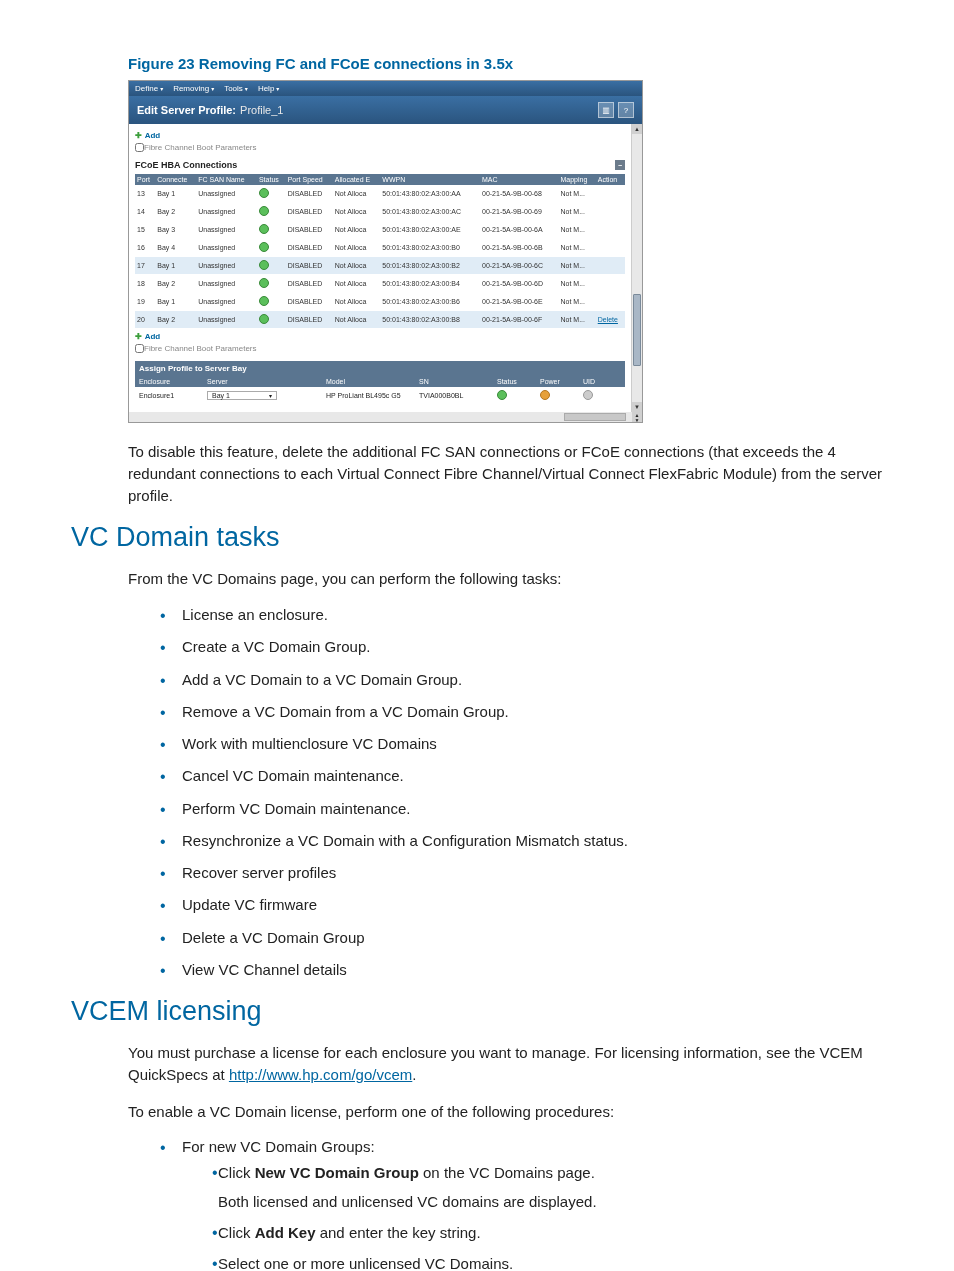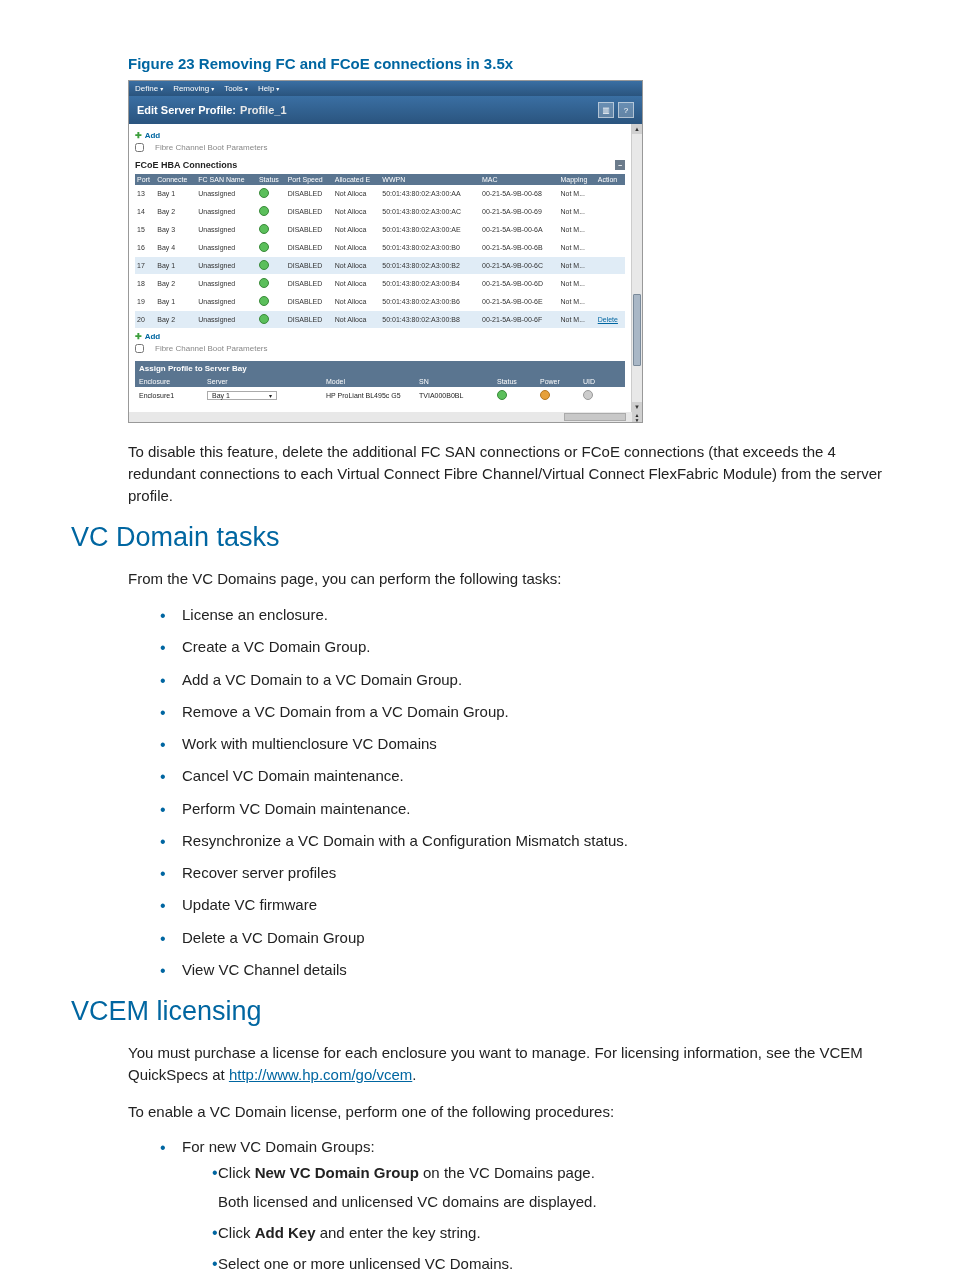--- a/index.html
+++ b/index.html
@@ -42,38 +42,38 @@
     background: #2f5d8a;
     background: linear-gradient(#3a6fa3, #2a547e);
     color:#fff;
     padding: 6px 8px;
     display:flex;
     justify-content: space-between;
     align-items:center;
   }
   .titlebar-left { display:flex; align-items:baseline; gap:4px; }
   .titlebar-left .t1 { font-size:11px; font-weight:bold; }
-  .titlebar-left .t2 { font-size:11px; font-weight:bold; color:#e8e8e8; }
+  .titlebar-left .t2 { font-size:11px; font-weight:normal; color:#e8e8e8; }
   .title-icons { display:flex; gap:4px; }
   .title-icons .icon-btn {
     width:14px; height:14px;
     background: rgba(255,255,255,0.25);
     border:1px solid rgba(255,255,255,0.5);
     font-size:8px; display:flex; align-items:center; justify-content:center;
   }
   .ss-body {
     display:flex;
   }
   .ss-main { flex:1; padding: 4px 6px 8px 6px; position:relative; }
   .ss-scroll { width:10px; background:#e8e8e8; border-left:1px solid #ccc; position:relative; }
   .ss-scroll .arrow { height:10px; background:#d0d0d0; display:flex; align-items:center; justify-content:center; font-size:6px; color:#333; }
   .ss-scroll .thumb { position:absolute; left:1px; right:1px; top:170px; height:70px; background:#a9b7c6; border:1px solid #7a8a9a; border-radius:1px; }
   .add-link { color:#0066a1; font-weight:bold; margin:3px 0; display:flex; align-items:center; gap:3px; }
   .add-link .plus { color:#3b9e3b; font-weight:bold; }
-  .chk-label { color:#888; display:flex; align-items:center; gap:11px; margin:2px 0 8px 0; }
+  .chk-label { color:#888; display:flex; align-items:center; gap:0; margin:2px 0 8px 0; }
   .chk-label input { width:9px; height:9px; margin:0; }
   .section-label { font-weight:bold; font-size:9px; margin:4px 0; display:flex; justify-content:space-between; align-items:center; }
   .section-label .collapse-btn { width:10px; height:10px; background:#6b7b8b; color:#fff; display:flex; align-items:center; justify-content:center; font-size:7px; }
   .tbl { width:100%; border-collapse:collapse; font-size:7px; }
   .tbl thead th { background:#5a7590; color:#fff; font-weight:normal; padding:2px 2px; text-align:left; white-space:nowrap; }
   .tbl tbody td { padding:3px 2px; color:#333; border-bottom:1px solid #fff; white-space:nowrap; }
   .tbl tbody tr.hl { background:#e0ecf6; }
   .status-dot { width:8px; height:8px; border-radius:50%; background:#5bbf5b; border:1px solid #3a8a3a; display:inline-block; }
   .mapping { color:#444; }
   .delete-link { color:#0066a1; text-decoration:underline; }

